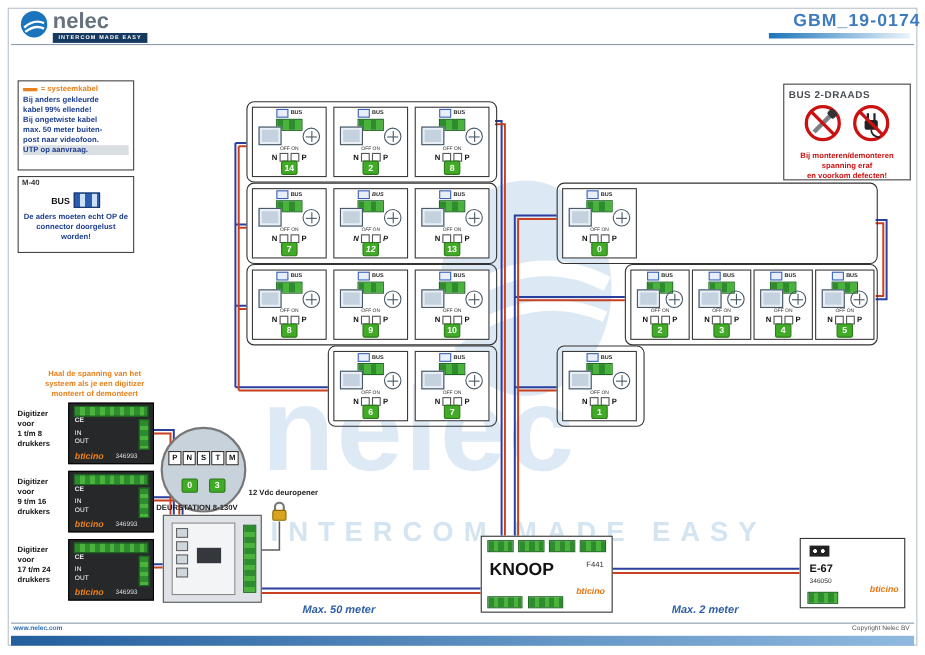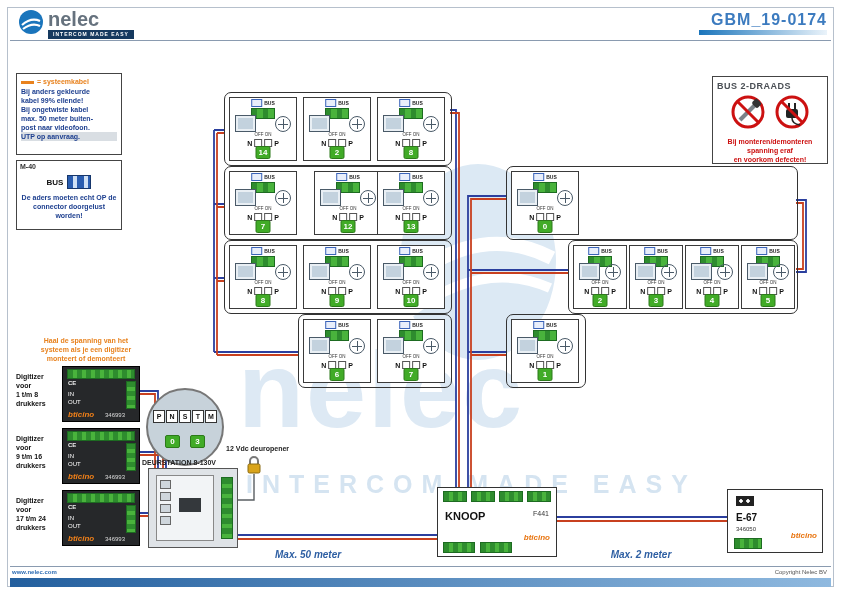--- a/index.html
+++ b/index.html
@@ -3,21 +3,21 @@
 <meta charset="utf-8">
 <style>
   html,body{margin:0;padding:0;background:#fff;}
   .page{position:relative;width:841px;height:595px;background:#fff;overflow:hidden;
         font-family:"Liberation Sans",sans-serif;color:#222;}
   .abs{position:absolute;}
   .frame{position:absolute;left:7px;top:7px;width:825px;height:578px;border:1px solid #b6c0cc;}
 
   
   .hr{position:absolute;left:10px;right:10px;height:1px;background:#8a9bb0;}
-  .doc-title{position:absolute;right:14px;top:11px;font-size:16px;font-weight:bold;color:#3c7bbf;letter-spacing:1px;}
+  .doc-title{position:absolute;right:4px;top:11px;font-size:16px;font-weight:bold;color:#3c7bbf;letter-spacing:1px;}
   .title-bar{position:absolute;right:14px;top:30px;width:128px;height:5px;background:linear-gradient(90deg,#1b75bb,#eaf3fa);}
   .logo{position:absolute;left:18px;top:9px;display:flex;align-items:flex-start;gap:4px;}
   .logo-text{font-size:20px;font-weight:bold;color:#66727e;line-height:20px;}
   .logo-bar{width:86px;height:9px;background:#16395f;color:#fff;font-size:5px;font-weight:bold;
             letter-spacing:1px;text-align:center;line-height:9px;margin-top:1px;}
   .foot-web{position:absolute;left:12px;top:569px;font-size:6px;color:#2e6db4;font-weight:bold;}
   .foot-copy{position:absolute;right:14px;top:569px;font-size:6px;color:#555;}
   .foot-bar{position:absolute;left:10px;top:578px;width:821px;height:9px;
             background:linear-gradient(90deg,#235f9e,#8fb9df);}
 
@@ -221,21 +221,21 @@
     <div class="vp-knob"></div>
     <div class="vp-offon">OFF ON</div>
     <div class="vp-np">
       <span>N</span>
       <span class="sq"></span>
       <span class="sq"></span>
       <span>P</span>
     </div>
     <div class="vp-num">7</div>
   </div>
-      <div class="vp" style="left: 314px; top: 171px;">
+      <div class="vp" style="left: 303px; top: 171px; font-style: italic;">
     <div class="vp-bus">
       <span class="plug-icon"></span>
       <span class="vp-bus-label">BUS</span>
     </div>
     <div class="vp-green"></div>
     <div class="vp-screen"></div>
     <div class="vp-knob"></div>
     <div class="vp-offon">OFF ON</div>
     <div class="vp-np">
       <span>N</span>
@@ -585,21 +585,21 @@
   <svg class="abs" style="left:246px;top:456px;" width="16" height="18" viewBox="0 0 16 18">
     <path d="M4 8 V5 a4 4 0 0 1 8 0 V8" fill="none" stroke="#777" stroke-width="2"></path>
     <rect x="2" y="8" width="12" height="9" rx="1.5" fill="#d9a41b" stroke="#8a6a10"></rect>
   </svg>
 
   <div class="devbox" style="left:437px;top:487px;width:118px;height:68px;">
     <div class="kn-strip" style="left:5px;top:3px;width:22px;"></div>
     <div class="kn-strip" style="left:33px;top:3px;width:22px;"></div>
     <div class="kn-strip" style="left:61px;top:3px;width:22px;"></div>
     <div class="kn-strip" style="left:89px;top:3px;width:22px;"></div>
-    <div class="dev-title" style="left:7px;top:22px;font-size:11px;">KNOOP</div>
+    <div class="dev-title" style="left:7px;top:22px;font-size:16px;">KNOOP</div>
     <div class="dev-model" style="right:7px;top:22px;">F441</div>
     <div class="dev-brand" style="right:6px;bottom:14px;">bticino</div>
     <div class="kn-strip" style="left:5px;bottom:3px;width:30px;"></div>
     <div class="kn-strip" style="left:42px;bottom:3px;width:30px;"></div>
   </div>
 
   <div class="devbox" style="left:727px;top:489px;width:94px;height:62px;">
     <div class="e67-mains"></div>
     <div class="dev-title" style="left:8px;top:22px;font-size:10px;">E-67</div>
     <div class="dev-model" style="left:8px;top:36px;font-size:6px;">346050</div>

